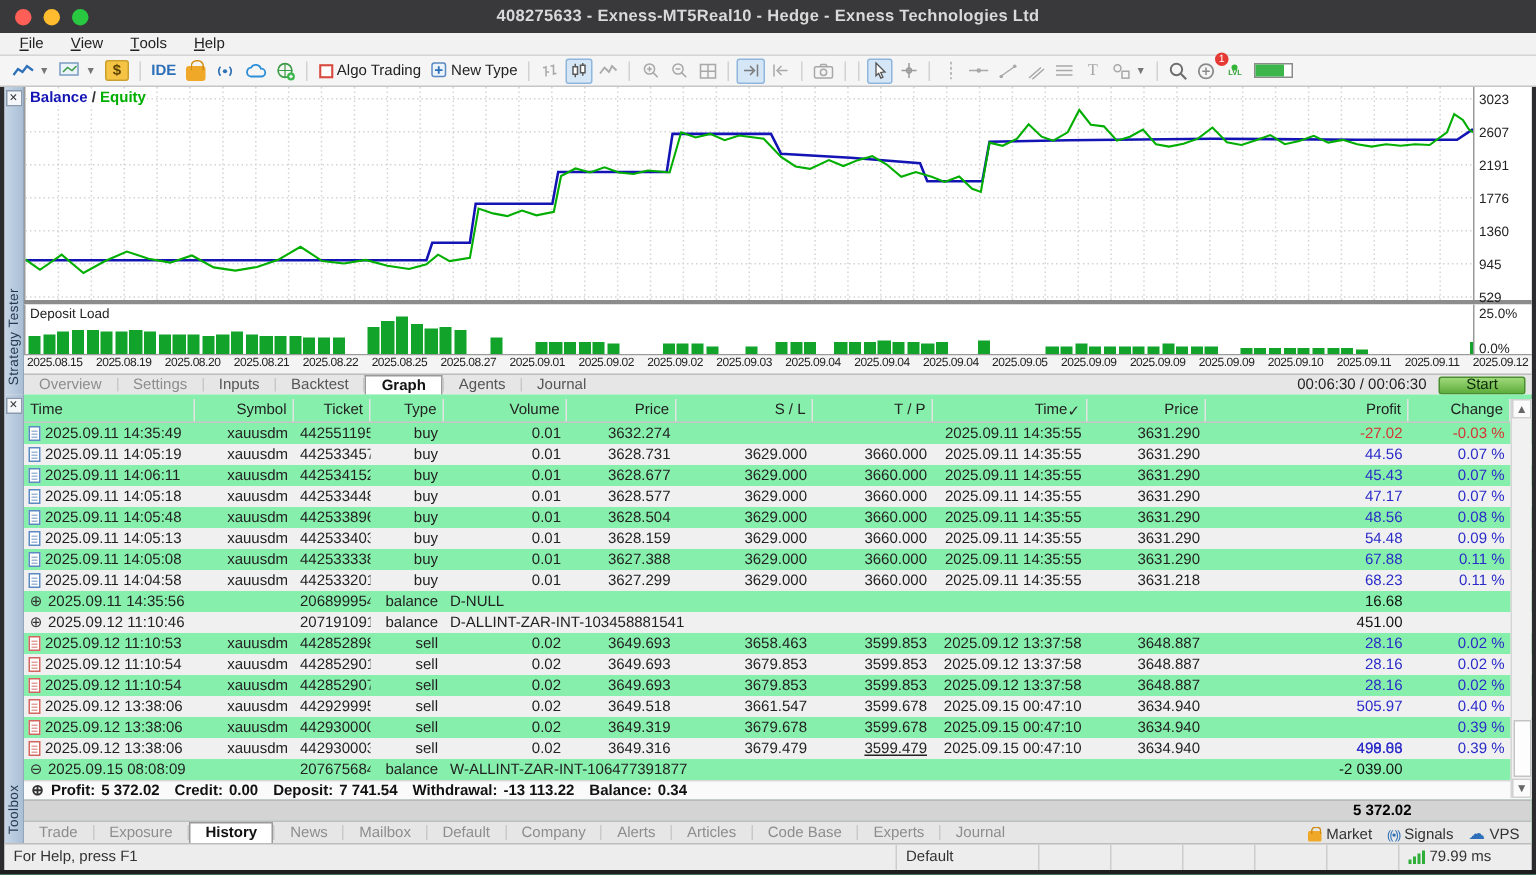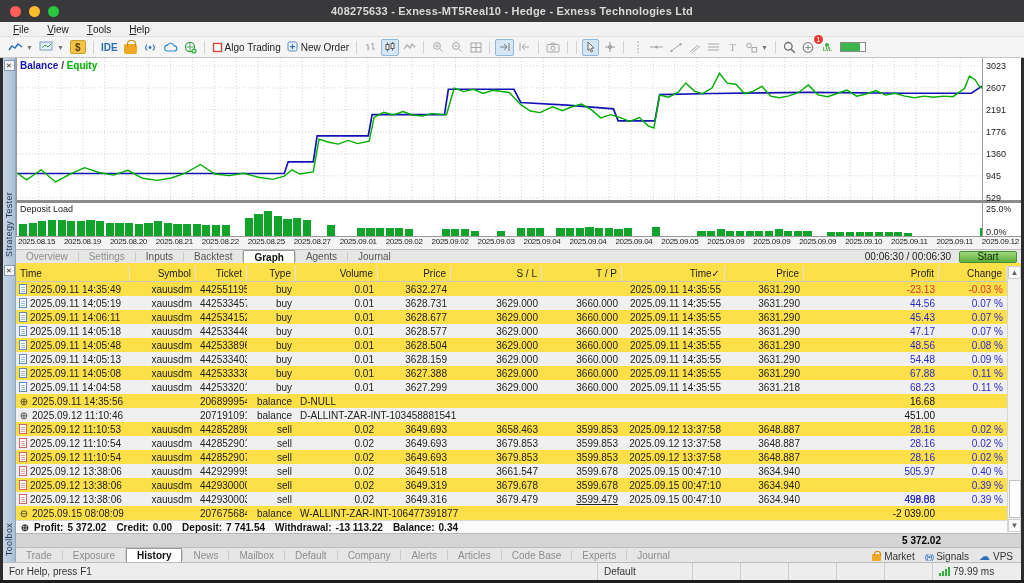--- a/index.html
+++ b/index.html
@@ -69,21 +69,21 @@
   .ttab{padding:0 10px;display:flex;align-items:center;position:relative}
   .ttab.dim{color:#8d8d8d}
   .ttab.active{background:#fff;border:1px solid #9a9a9a;border-bottom:none;font-weight:bold;color:#111}
   .ttab-sep{width:1px;background:#c9c9c9;margin:2px 0}
   .tester-right{margin-left:auto;display:flex;align-items:center;gap:8px;padding-right:4px}
   .elapsed{font-size:10px;color:#222}
   .startbtn{width:58px;height:12px;background:linear-gradient(#9fd87b,#5fae3c);border:1px solid #4a8f2f;border-radius:2px;font-size:10px;color:#0c2a05;display:flex;align-items:center;justify-content:center}
 
   
   .toolbox{flex:1}
-  .toolbox-content{flex:1;display:flex;flex-direction:column;background:#fde047;min-width:0;padding-top:3px;position:relative}
+  .toolbox-content{flex:1;display:flex;flex-direction:column;background:#86efac;min-width:0;padding-top:3px;position:relative}
   .thead{height:16px;display:flex;font-size:10px;color:#222;border-bottom:1px solid #c6c6c6;flex:none;padding-right:14px}
   .thead .cell{border-right:1px solid #e3e3e3;display:flex;align-items:center;justify-content:flex-end;padding:0 4px}
   .thead .cell.first{justify-content:flex-start}
   .rows{flex:none}
   .trow{height:14px;display:flex;font-size:10px;color:#222;align-items:center;padding-right:14px}
   .trow:nth-child(even){background:#f0f0f0}
   .cell{overflow:hidden;white-space:nowrap;flex:none}
   .num{text-align:right;padding:0 4px}
   .cell.timec{display:flex;align-items:center;gap:3px;padding-left:3px}
   .doc{width:8px;height:10px;border:1px solid #5b89c2;background:#fff;flex:none;position:relative}
@@ -185,21 +185,21 @@
       <svg width="11" height="11" viewBox="0 0 11 11">
           <rect x="1.5" y="1.5" width="8" height="8" fill="#fff" stroke="#d84a3f" stroke-width="1.4"></rect>
         </svg>
       <span>Algo Trading</span>
     </span>
     <span class="tbtn labelled">
       <svg width="12" height="12" viewBox="0 0 12 12">
           <rect x="1" y="1" width="9" height="9" rx="1.5" fill="#eaf2fa" stroke="#5b89c2"></rect>
           <path d="M5.5 3.2 v5 M3 5.7 h5" stroke="#2d6fb8" stroke-width="1.2"></path>
         </svg>
-      <span>New Order</span>
+      <span>New Type</span>
     </span>
     <span class="tsep"></span>
     <span class="tbtn">
       <svg width="12" height="11" viewBox="0 0 12 11">
           <path d="M3 2 v7 M3 3 h-2 M3 6 h2 M8 1 v7 M8 2 h-2 M8 7 h2" stroke="#a8a8a8" stroke-width="1"></path>
         </svg>
     </span>
     <span class="tbtn active">
       <svg width="12" height="11" viewBox="0 0 12 11">
           <rect x="2" y="2.5" width="3" height="5" fill="#fff" stroke="#5a5a5a"></rect>
@@ -563,21 +563,21 @@
               <div class="cell timec" style="width: 114px;"><span class="doc"></span>2025.09.11 14:35:49</div>
               <div class="cell num" style="width: 66px;">xauusdm</div>
               <div class="cell num" style="width: 51px;">442551195</div>
               <div class="cell num" style="width: 49px;">buy</div>
               <div class="cell num" style="width: 82px;">0.01</div>
               <div class="cell num" style="width: 73px;">3632.274</div>
               <div class="cell num" style="width: 91px;"></div>
               <div class="cell num" style="width: 80px;"></div>
               <div class="cell num" style="width: 103px;">2025.09.11 14:35:55</div>
               <div class="cell num" style="width: 79px;">3631.290</div>
-              <div class="cell num neg" style="width: 135px;">-23.13</div>
+              <div class="cell num neg" style="width: 135px;">-27.02</div>
               <div class="cell num neg" style="width: 68px;">-0.03 %</div>
             </div>
             <div class="trow">
               <div class="cell timec" style="width: 114px;"><span class="doc"></span>2025.09.11 14:05:19</div>
               <div class="cell num" style="width: 66px;">xauusdm</div>
               <div class="cell num" style="width: 51px;">442533457</div>
               <div class="cell num" style="width: 49px;">buy</div>
               <div class="cell num" style="width: 82px;">0.01</div>
               <div class="cell num" style="width: 73px;">3628.731</div>
               <div class="cell num" style="width: 91px;">3629.000</div>

